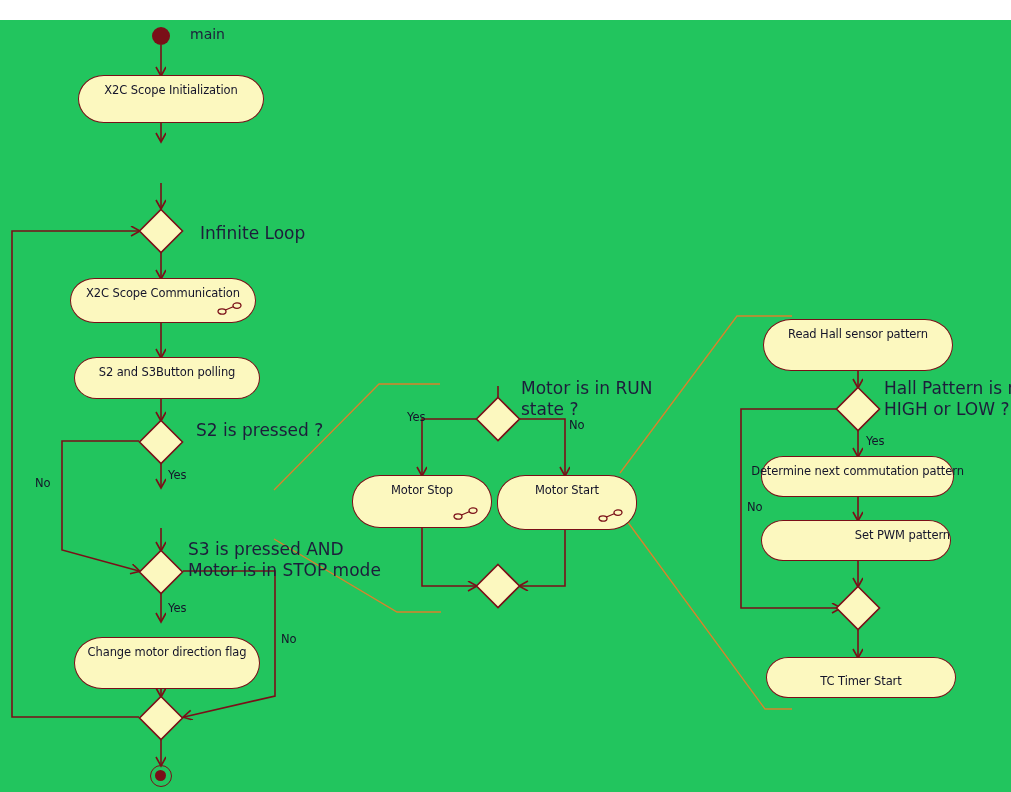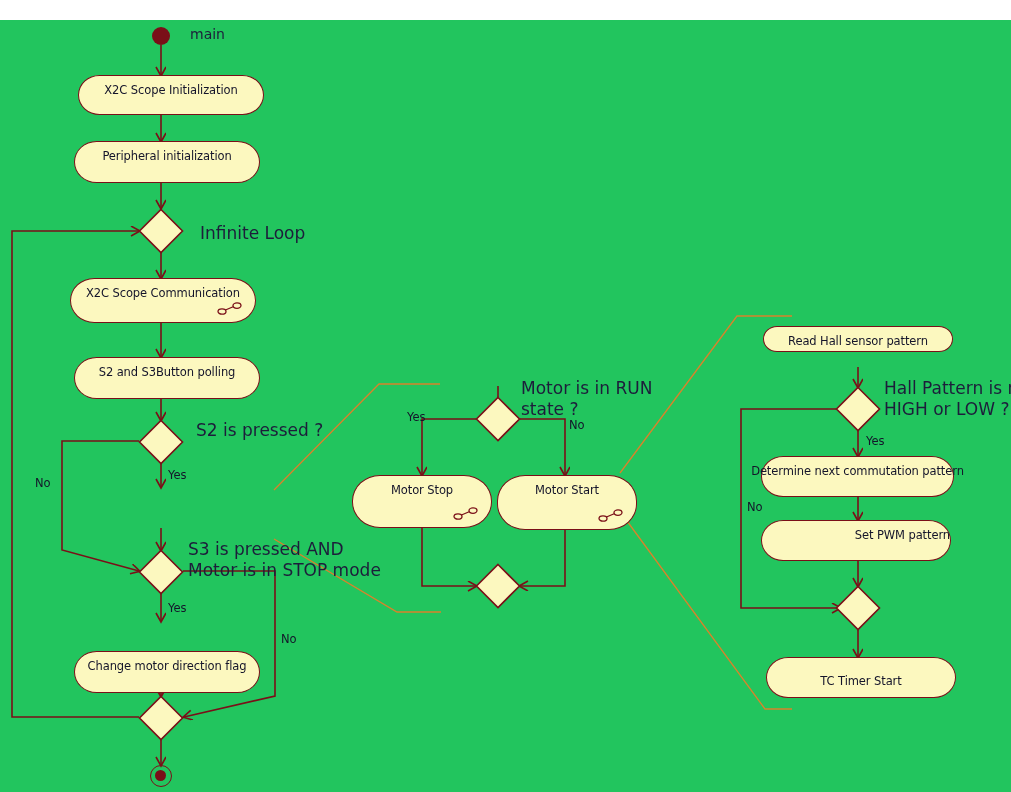--- a/index.html
+++ b/index.html
@@ -175,43 +175,40 @@
       <path d="M620,453 L737,296 L792,296"></path>
       <path d="M627,501 L765,689 L792,689"></path>
     </g>
   </svg>
 
   <div class="initial" style="left:152px; top:7px;"></div>
   <div class="note" style="left:190px; top:6px; font-size:14px;">main</div>
 
   <div class="final" style="left:150px; top:745px;"></div>
 
-  <div class="action" style="left:78px; top:55px; width:186px; height:40px;">
+  <div class="action" style="left:78px; top:55px; width:186px; height:48px;">
     <span class="label">X2C Scope Initialization</span>
   </div>
 
-  <div class="action" style="left:74px; top:121px; width:186px; height:42px;">
-    <span class="label">Peripheral initialization</span>
-  </div>
 
   <div class="action" style="left:70px; top:258px; width:186px; height:45px;">
     <span class="label">X2C Scope Communication</span>
     <svg class="subact" viewBox="0 0 26 13">
       <line x1="6" y1="9" x2="18" y2="4" stroke="#7a0f18" stroke-width="1.3"></line>
       <ellipse cx="5" cy="9.5" rx="4" ry="2.7" fill="#fcf8bf" stroke="#7a0f18" stroke-width="1.3"></ellipse>
       <ellipse cx="20" cy="3.6" rx="4" ry="2.7" fill="#fcf8bf" stroke="#7a0f18" stroke-width="1.3"></ellipse>
     </svg>
   </div>
 
   <div class="action" style="left:74px; top:337px; width:186px; height:42px;">
     <span class="label">S2 and S3Button polling</span>
   </div>
 
 
-  <div class="action" style="left:74px; top:631px; width:186px; height:42px;">
+  <div class="action" style="left:74px; top:617px; width:186px; height:52px;">
     <span class="label">Change motor direction flag</span>
   </div>
 
   <div class="action" style="left:352px; top:455px; width:140px; height:53px;">
     <span class="label">Motor Stop</span>
     <svg class="subact" viewBox="0 0 26 13">
       <line x1="6" y1="9" x2="18" y2="4" stroke="#7a0f18" stroke-width="1.3"></line>
       <ellipse cx="5" cy="9.5" rx="4" ry="2.7" fill="#fcf8bf" stroke="#7a0f18" stroke-width="1.3"></ellipse>
       <ellipse cx="20" cy="3.6" rx="4" ry="2.7" fill="#fcf8bf" stroke="#7a0f18" stroke-width="1.3"></ellipse>
     </svg>
@@ -219,21 +216,21 @@
 
   <div class="action" style="left:497px; top:455px; width:140px; height:55px;">
     <span class="label">Motor Start</span>
     <svg class="subact" viewBox="0 0 26 13">
       <line x1="6" y1="9" x2="18" y2="4" stroke="#7a0f18" stroke-width="1.3"></line>
       <ellipse cx="5" cy="9.5" rx="4" ry="2.7" fill="#fcf8bf" stroke="#7a0f18" stroke-width="1.3"></ellipse>
       <ellipse cx="20" cy="3.6" rx="4" ry="2.7" fill="#fcf8bf" stroke="#7a0f18" stroke-width="1.3"></ellipse>
     </svg>
   </div>
 
-  <div class="action" style="left:763px; top:306px; width:190px; height:26px;">
+  <div class="action" style="left:763px; top:299px; width:190px; height:52px;">
     <span class="label">Read Hall sensor pattern</span>
   </div>
 
   <div class="action" style="left:761px; top:436px; width:193px; height:41px;">
     <span class="label">Determine next commutation pattern</span>
   </div>
 
   <div class="action" style="left:761px; top:500px; width:190px; height:41px;justify-content:flex-end;">
     <span class="label">Set PWM pattern</span>
   </div>

